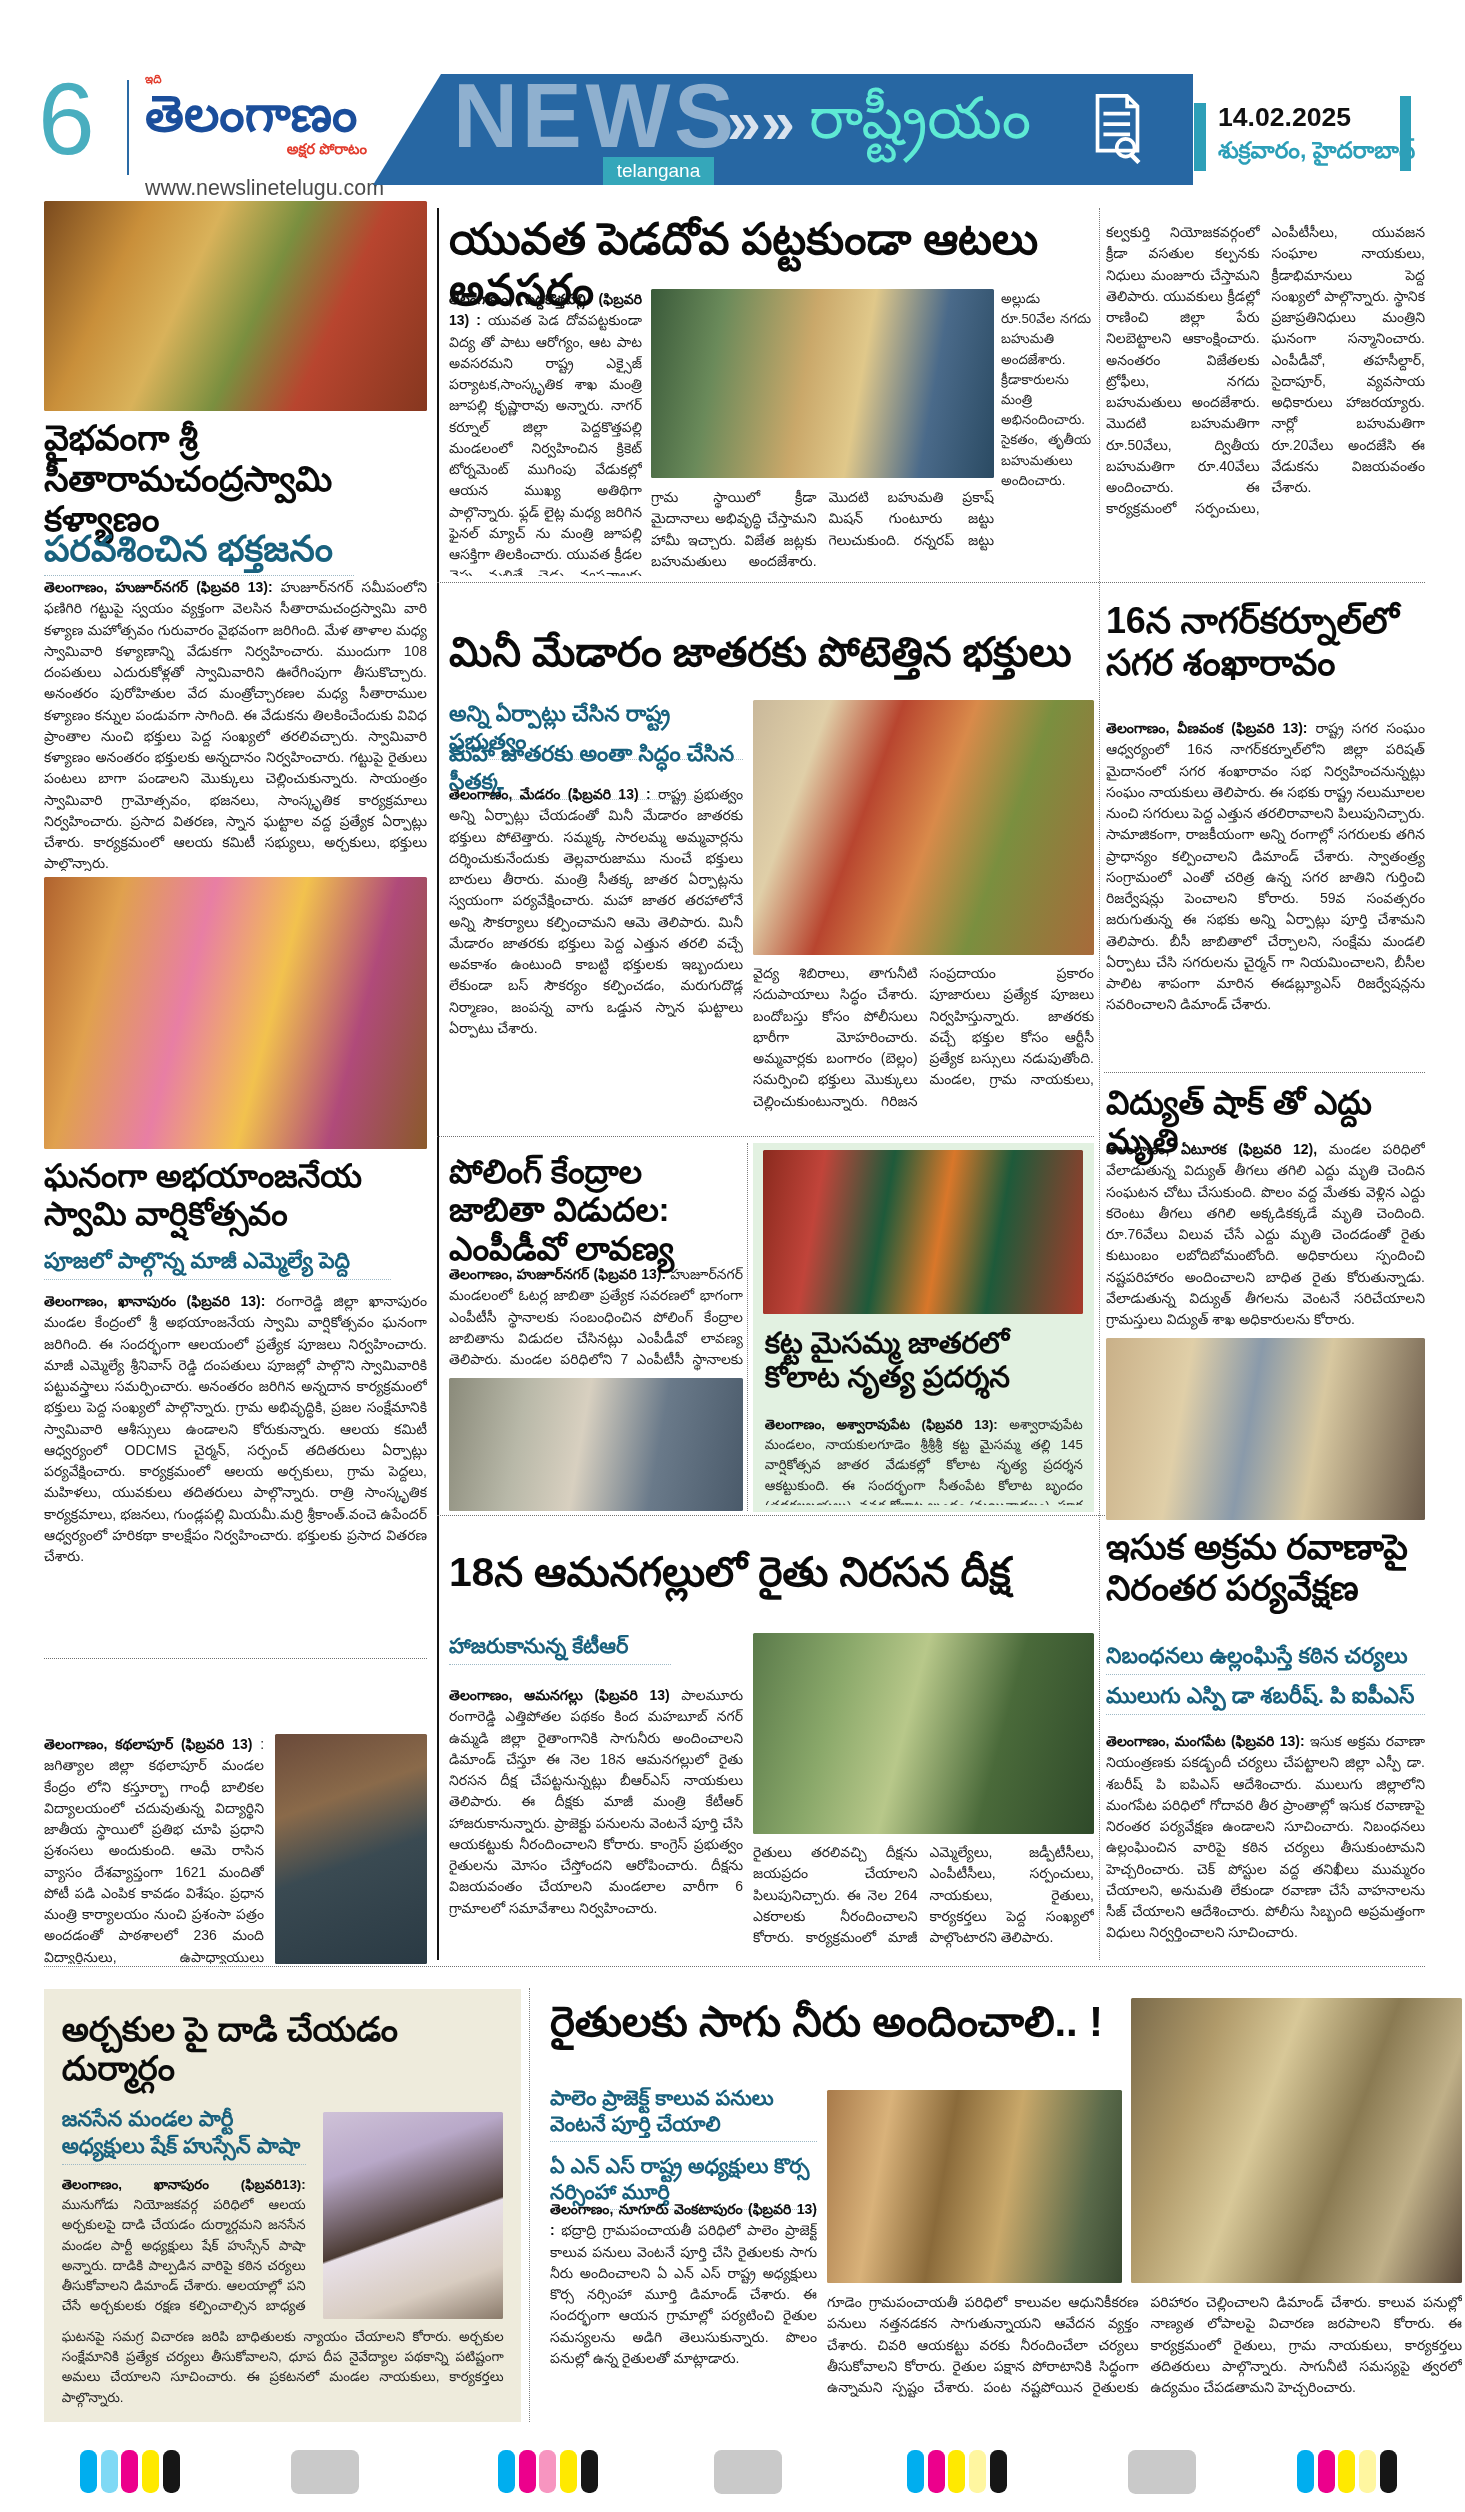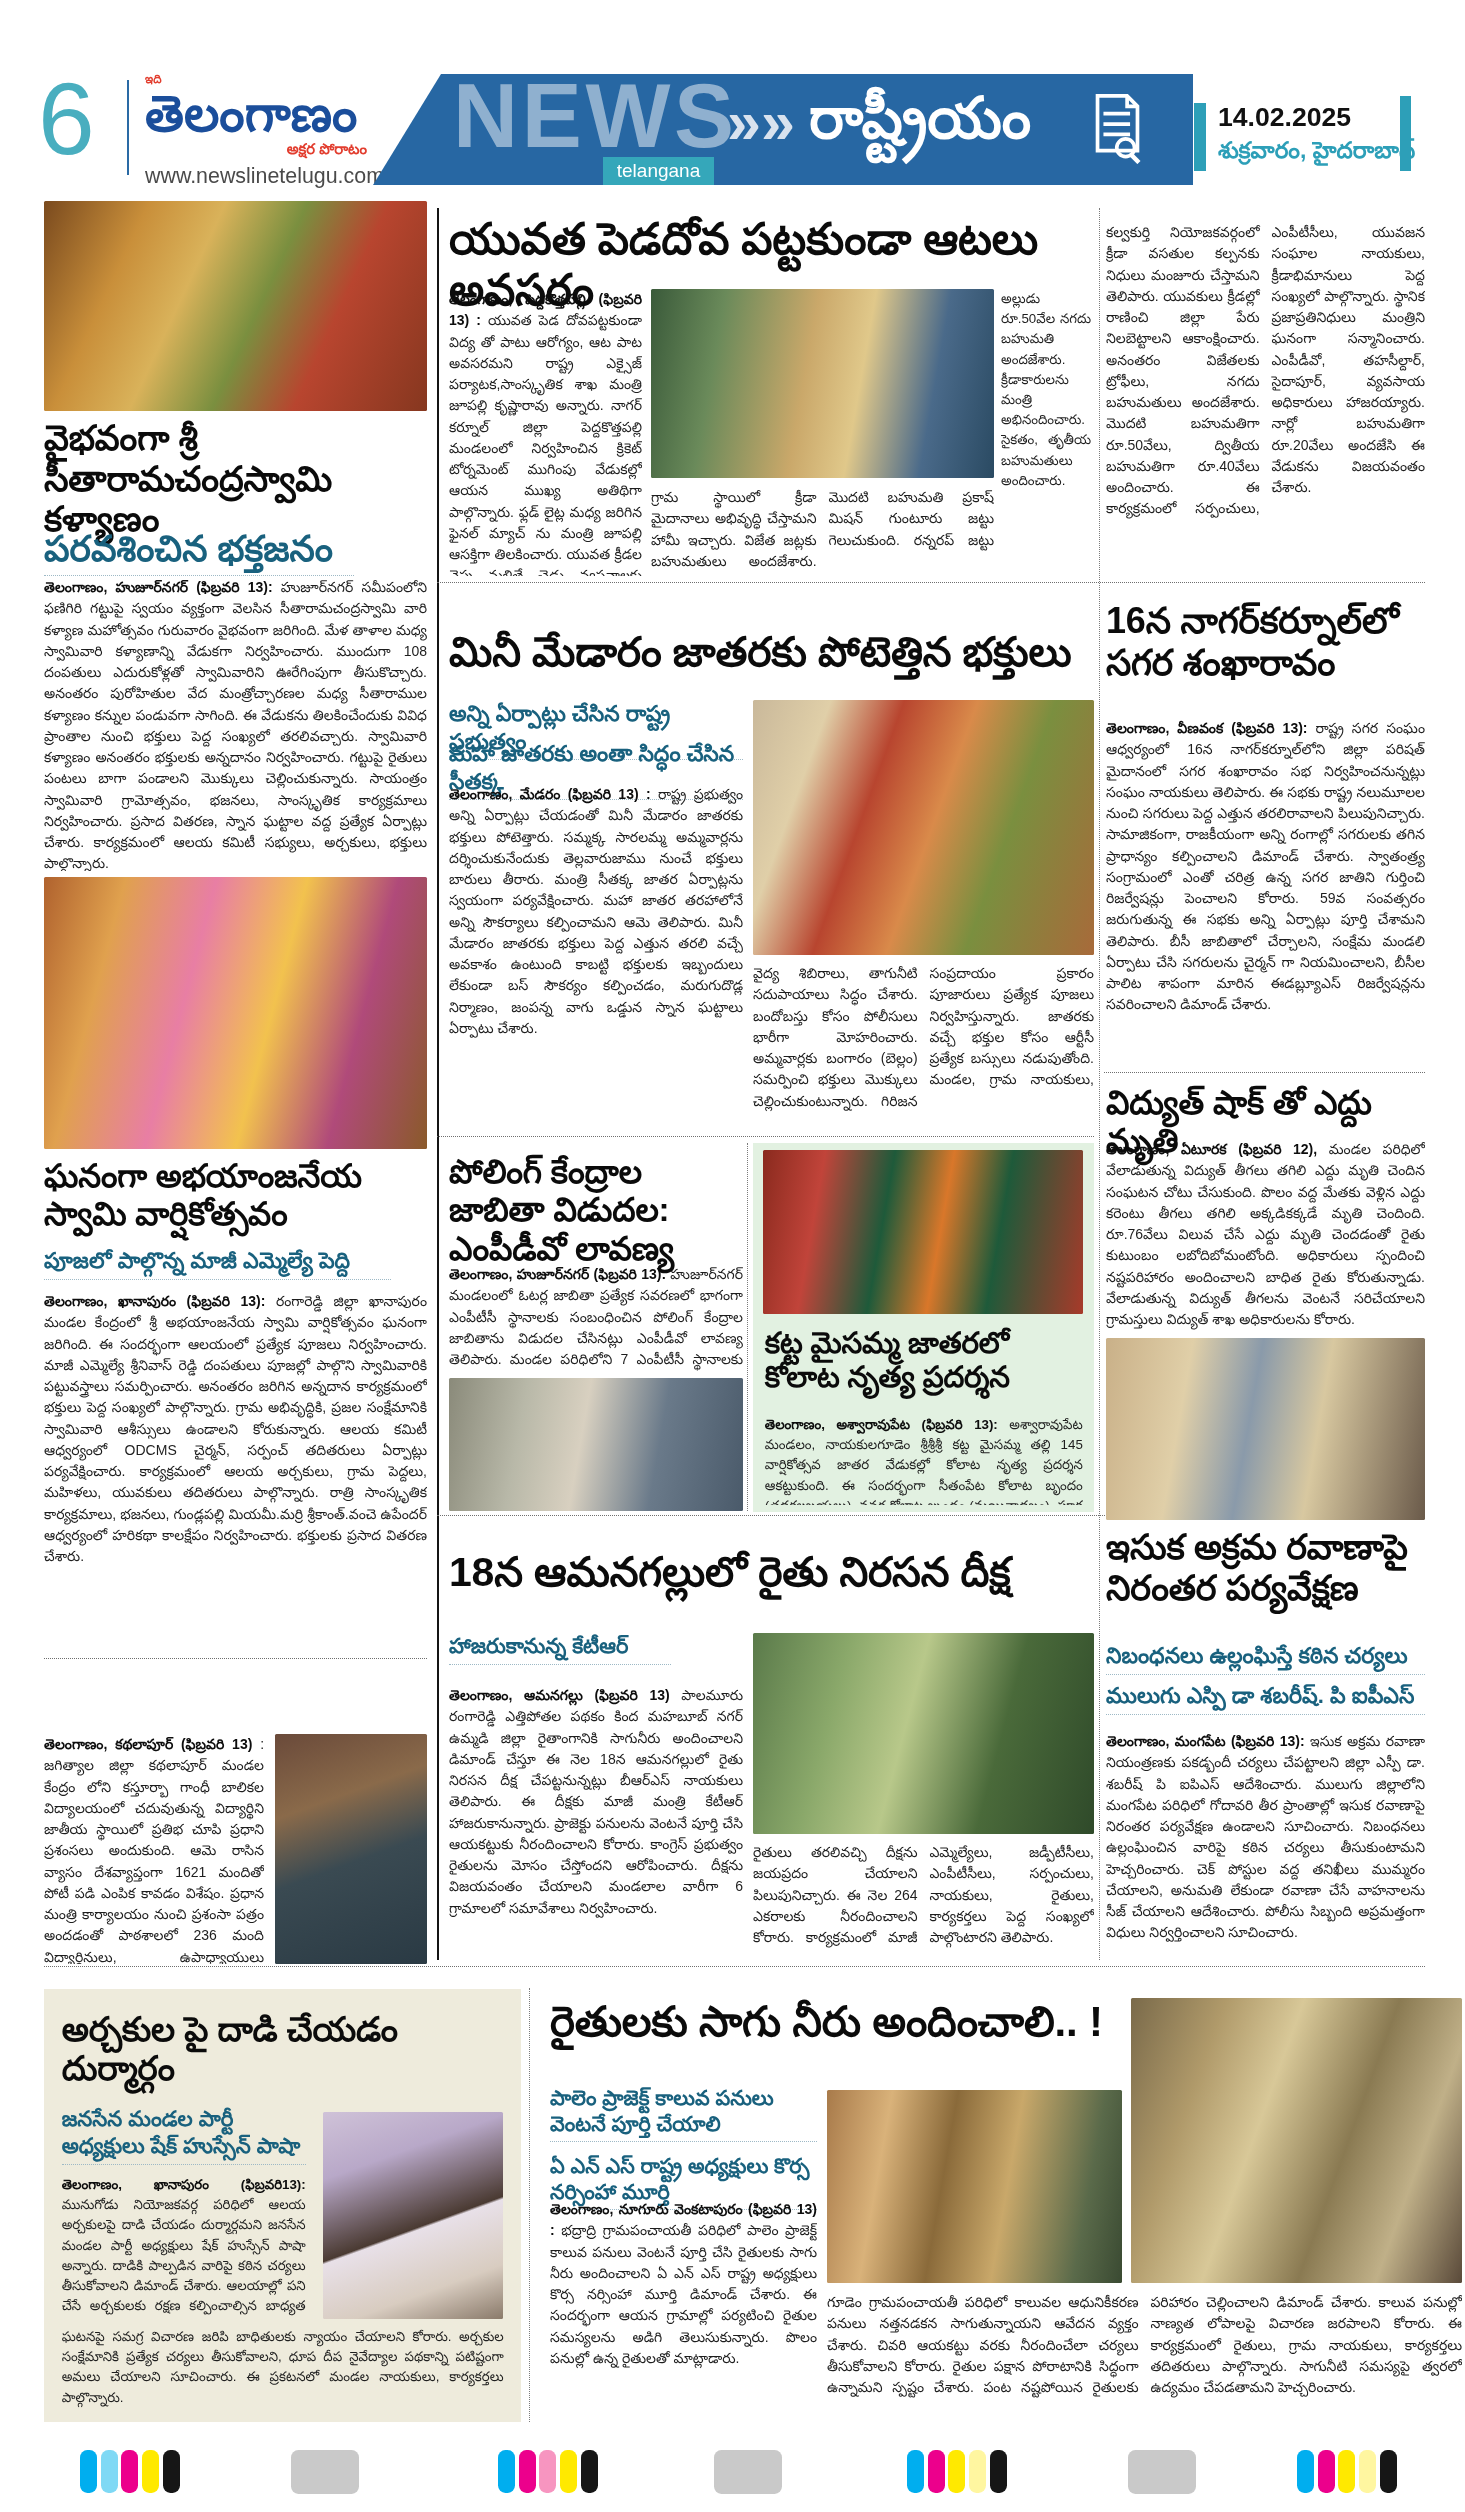--- a/index.html
+++ b/index.html
@@ -13,21 +13,21 @@
   .dl{font-weight:800;color:#0d0d0d;}
   .cols2{column-count:2;column-gap:11.8px;}
   .hr-dot{border-top:1.5px dotted #6f6f6f;height:0;}
   .vr-dot{border-left:1.5px dotted #7a7a7a;width:0;}
   .vr-solid{border-left:2.2px solid #141414;width:0;}
   .photo{border-radius:1.5px;background:#999;}
   .banner{background:#2767a3;clip-path:polygon(68px 0,100% 0,100% 100%,0 100%);}
   .news-word{font-weight:800;color:#8fb0cf;letter-spacing:3.7px;}
   .tag-box{background:#35a7ba;color:#ffffff;text-align:center;}
   .chev{color:#d8e2ee;font-weight:700;}
-  .section-word{color:#ffffff;font-weight:700;}
+  .section-word{color:#5eead4;font-weight:400;}
   .date-txt{color:#111111;font-weight:700;}
   .day-txt{color:#2d9fb8;font-weight:700;}
   .teal-bar{background:#2d9fb8;}
   .green-box{background:#e2f1e1;}
   .beige-box{background:#eeebdc;}
   .mark-bar{width:17px;height:43px;border-radius:7.4px;display:inline-block;margin-right:3.7px;}
   .mark-gray{width:68px;height:44px;border-radius:7.4px;background:#c9c9c9;}
   .logo-te{color:#1b4e9b;font-weight:900;line-height:1.0;}
   .logo-tag{color:#e23d2e;font-weight:700;}
   .logo-web{color:#4a4a4a;}
@@ -38,21 +38,21 @@
 
 <div id="page">
 
   <div class="abs pgnum" style="left:38px;top:68px;font-size:102px;">6</div>
   <div class="abs" style="left:127px;top:80px;width:2.2px;height:95px;background:#2a6aa5;"></div>
 
   <div class="abs" style="left:145px;top:72px;width:222px;">
     <div class="logo-tag" style="font-size:11.8px;">ఇది</div>
     <div class="logo-te" style="font-size:50px;">తెలంగాణం</div>
     <div class="logo-tag" style="font-size:14.8px;margin-top:1.5px;text-align:right;">అక్షర పోరాటం</div>
-    <div class="logo-web" style="font-size:21.4px;margin-top:3px;">www.newslinetelugu.com</div>
+    <div class="logo-web" style="font-size:21.4px;margin-top:15px;">www.newslinetelugu.com</div>
   </div>
 
   <div class="abs banner" style="left:373px;top:74px;width:820px;height:111px;">
     <div class="abs news-word" style="left:80px;top:-8.9px;font-size:90px;">NEWS</div>
     <div class="abs tag-box" style="left:230px;top:83px;width:111px;height:28px;font-size:19px;line-height:28px;">telangana</div>
     <div class="abs chev" style="left:354px;top:13.3px;font-size:61px;">»»</div>
     <div class="abs section-word" style="left:436px;top:10.3px;font-size:58px;">రాష్ట్రీయం</div>
     <svg class="abs" style="left:720px;top:19px;" width="49" height="71" viewBox="0 0 66 96">
       <path d="M6 4 h40 l14 14 v60 h-54 z" fill="none" stroke="#ffffff" stroke-width="5"></path>
       <path d="M46 4 v14 h14" fill="none" stroke="#ffffff" stroke-width="5"></path>

